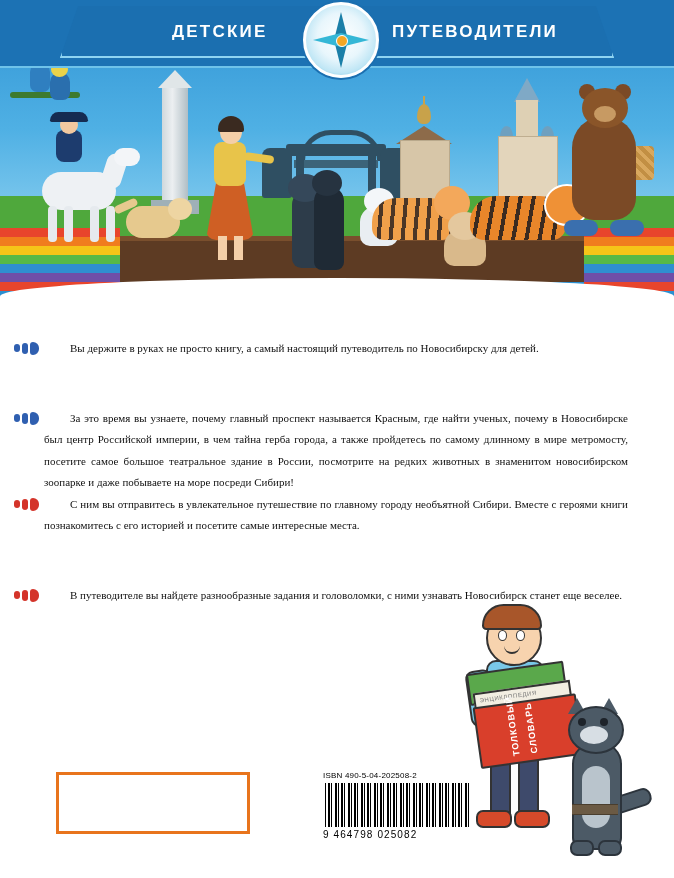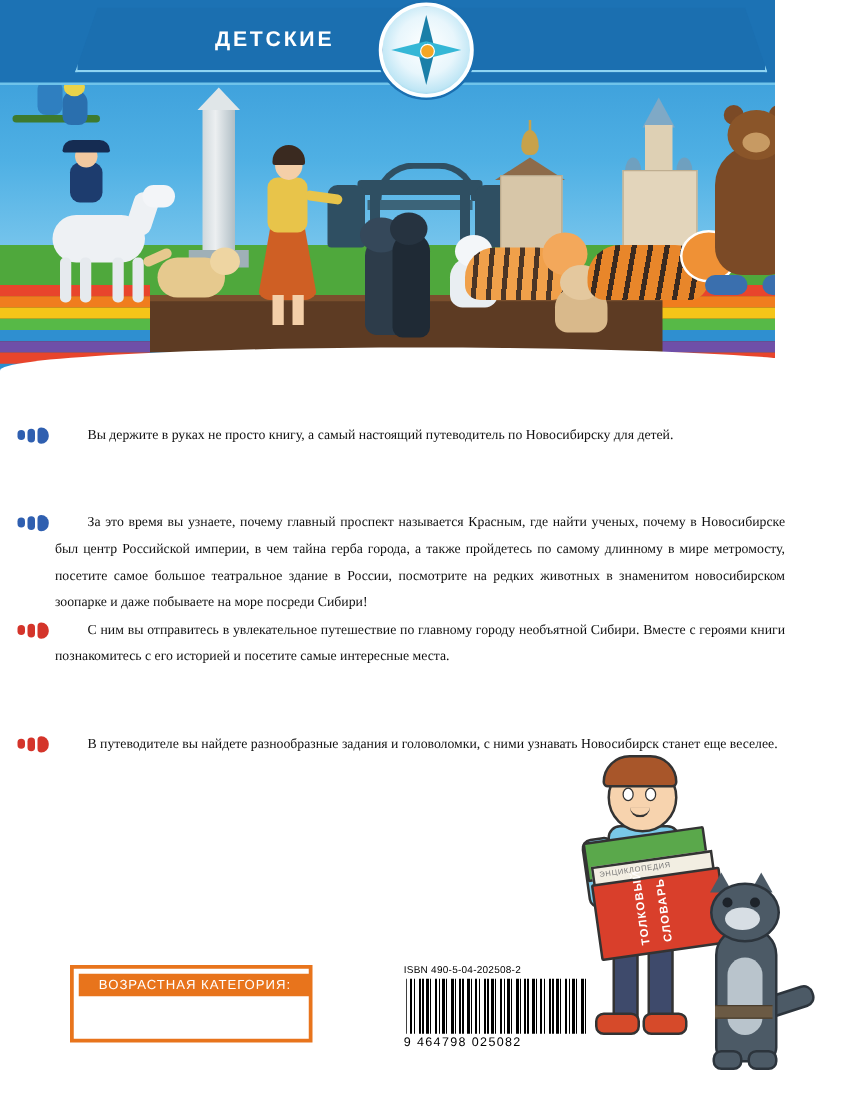--- a/index.html
+++ b/index.html
@@ -11,21 +11,21 @@
     height: 878px;
     background: #ffffff;
     font-family: "Liberation Serif", serif;
     overflow: hidden;
     position: relative;
   }
 
   
   .banner {
     position: relative;
-    width: 620px;
+    width: 674px;
     height: 300px;
     background: #2b8fd0;
     overflow: hidden;
   }
   .banner-sky {
     position: absolute;
     left: 0; top: 0;
     width: 674px; height: 215px;
     background: linear-gradient(#2f93d4 0%, #4fb0e4 60%, #7fc9ee 100%);
   }
@@ -1015,20 +1015,21 @@
     <div class="bhead"></div>
       <div class="snout"></div>
     <div class="boot l"></div>
       <div class="boot r"></div>
   </div>
 
   <div class="banner-header">
     <div class="banner-header-inner"></div>
   </div>
   <div class="series-word series-left">ДЕТСКИЕ</div>
+  <div class="series-word series-right">ПУТЕВОДИТЕЛИ</div>
   <div class="compass">
     <div class="needle">
       <div class="pt n"></div>
       <div class="pt s"></div>
       <div class="pt e"></div>
       <div class="pt w"></div>
       <div class="hub"></div>
     </div>
   </div>
 
@@ -1109,20 +1110,19 @@
   <div class="paw r"></div>
   <div class="ear l"></div>
   <div class="ear r"></div>
   <div class="head"></div>
   <div class="muzzle"></div>
   <div class="eye l"></div>
   <div class="eye r"></div>
 </div>
 
 <div class="age-badge">
-  <div class="title">ВОЗРАСТНАЯ КАТЕГОРИЯ:</div>
 </div>
 
 <div class="isbn-block">
   <div class="isbn-text">ISBN 490-5-04-202508-2</div>
   <div class="barcode"></div>
   <div class="barcode-digits">9 464798 025082</div>
 </div>
 
 </body></html>

